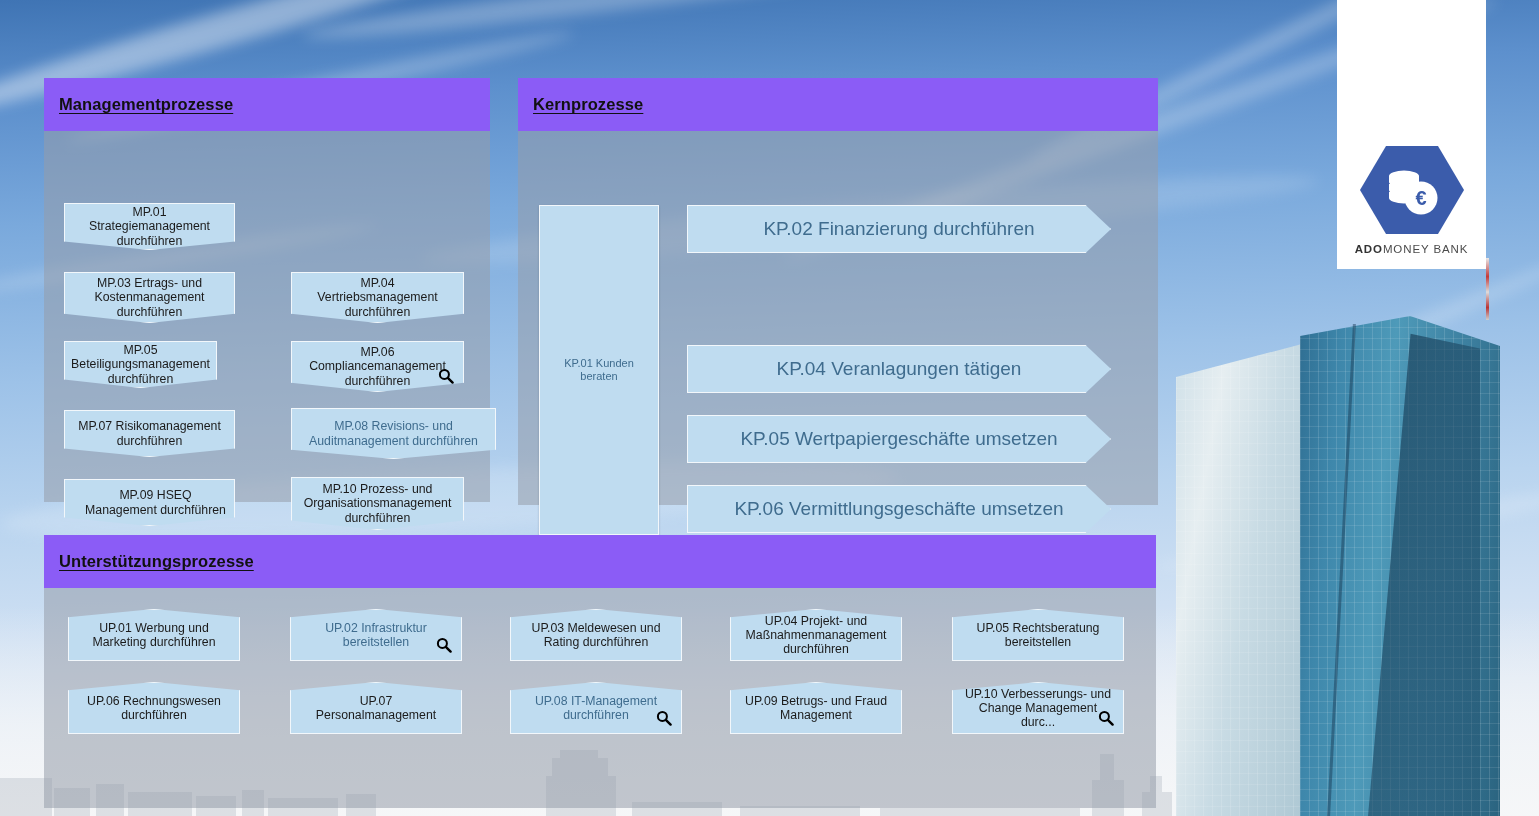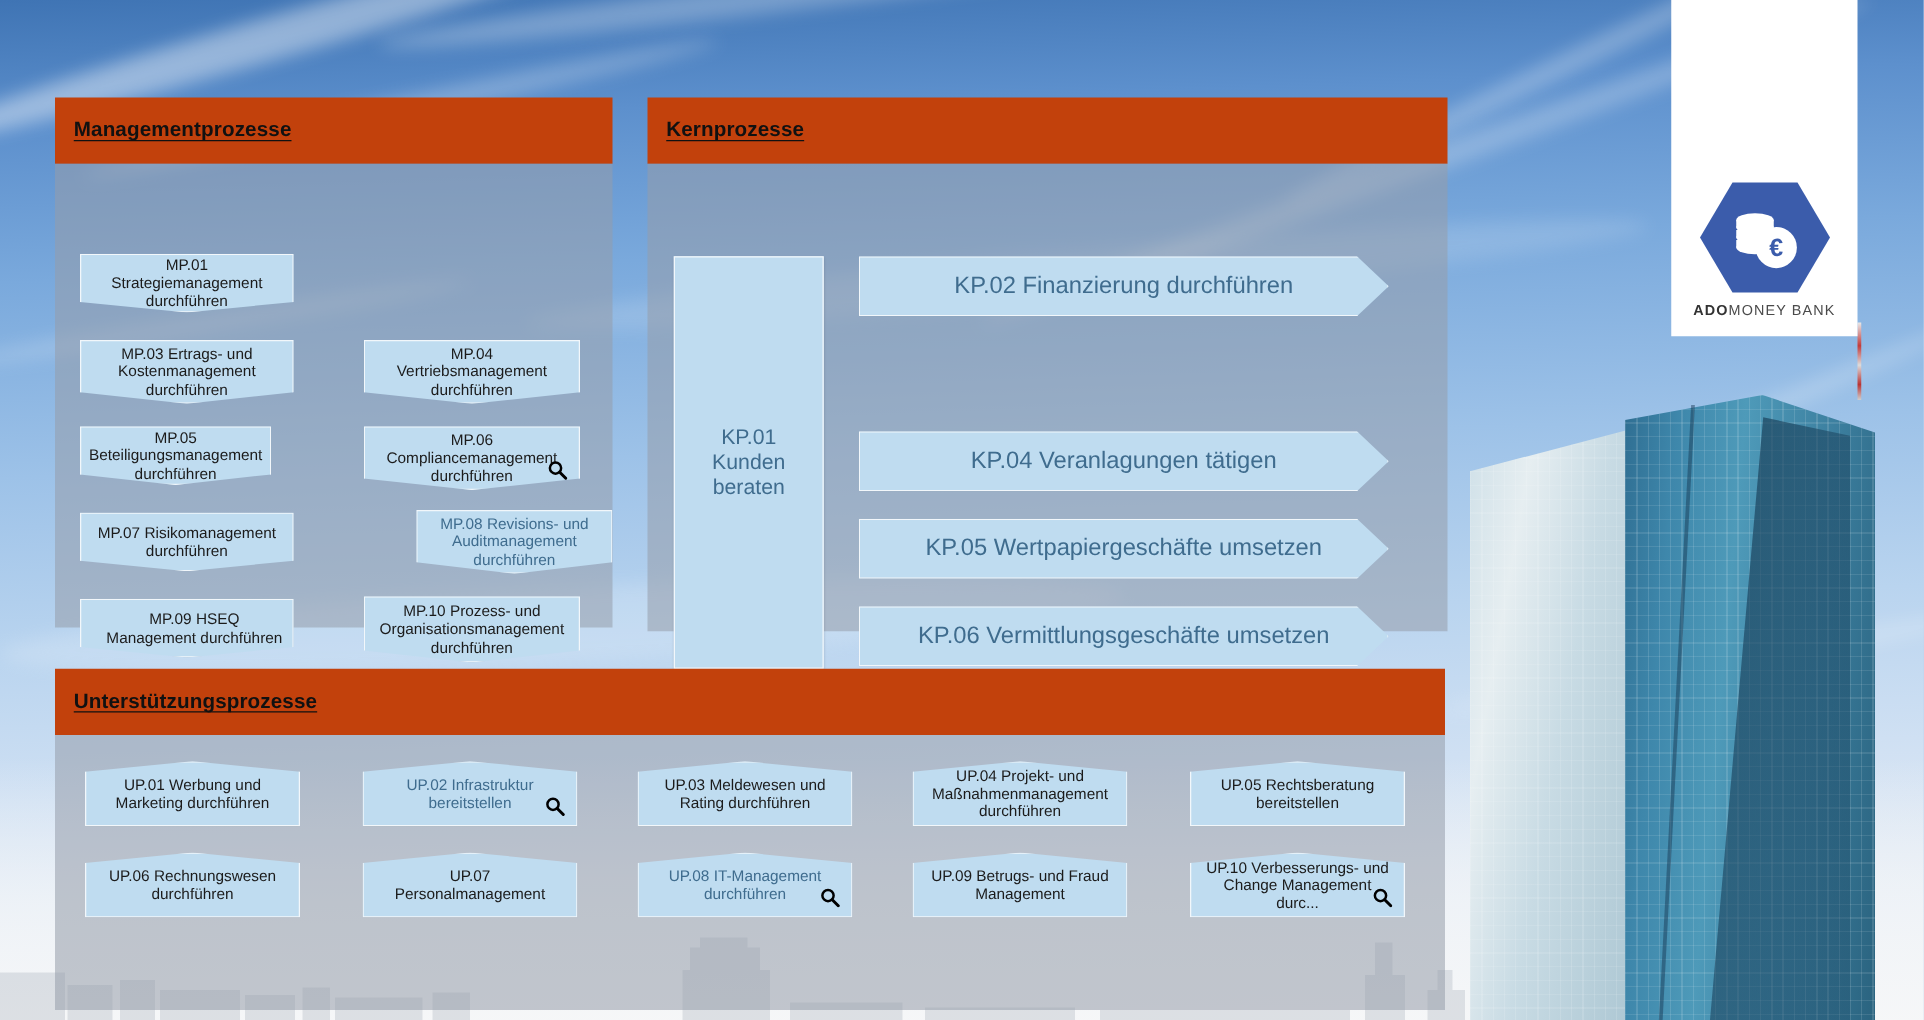--- a/index.html
+++ b/index.html
@@ -84,21 +84,21 @@
     display:flex; flex-direction:column; align-items:center; justify-content:flex-end;
     padding-bottom:14px;
   }
   .hexwrap { width:104px; height:92px; position:relative; }
   .logo-word { font-size:11.5px; letter-spacing:.9px; color:#4b4b4b; margin-top:7px; }
   .logo-word b { color:#333; font-weight:bold; }
 
   
   .panel { position:absolute; }
   .panel-head {
-    background:#c2410c;
+    background:#8b5cf6;
     height:53px;
     display:flex; align-items:center;
     padding-left:15px;
   }
   .panel-head h2 {
     font-size:16.5px; font-weight:bold; color:#111;
     text-decoration:underline; text-underline-offset:3px;
     letter-spacing:.1px;
   }
   .panel-body {
@@ -255,42 +255,42 @@
       <svg class="mag" viewBox="0 0 16 16">
         <circle cx="6.4" cy="6.4" r="4.5" fill="none" stroke="#000" stroke-width="2"></circle>
         <line x1="9.8" y1="9.8" x2="14.6" y2="14.6" stroke="#000" stroke-width="2.4" stroke-linecap="round"></line>
       </svg>
     </div>
 
     <div class="box down" style="left:20px;  top:279px; width:171px; height:47px;">
       <span class="txt">MP.07 Risikomanagement durchführen</span>
     </div>
 
-    <div class="box down muted" style="left:247px; top:277px; width:157px; height:51px;margin-left:42px;">
+    <div class="box down muted" style="left:247px; top:277px; width:205px; height:51px;">
       <span class="txt">MP.08 Revisions- und Auditmanagement durchführen</span>
     </div>
 
     <div class="box down" style="left:20px;  top:348px; width:171px; height:47px;padding-left:12px;">
       <span class="txt">MP.09 HSEQ Management durchführen</span>
     </div>
 
     <div class="box down" style="left:247px; top:346px; width:173px; height:53px;">
       <span class="txt">MP.10 Prozess- und Organisationsmanagement durchführen</span>
     </div>
 
   </div>
 </section>
 
 <section class="panel" id="panel-kp">
   <div class="panel-head">
     <h2>Kernprozesse</h2>
   </div>
   <div class="panel-body">
 
-    <div class="box plain muted" style="left:21px; top:74px; width:120px; height:330px; font-size:17px;">
+    <div class="box plain muted" style="left:21px; top:74px; width:120px; height:330px; font-size:11px;">
       <span class="txt">KP.01 Kunden beraten</span>
     </div>
 
     <div class="box arrow muted" style="left:169px; top:74px;  width:424px; height:48px;">
       <span class="txt">KP.02 Finanzierung durchführen</span>
     </div>
 
 
     <div class="box arrow muted" style="left:169px; top:214px; width:424px; height:48px;">
       <span class="txt">KP.04 Veranlagungen tätigen</span>

